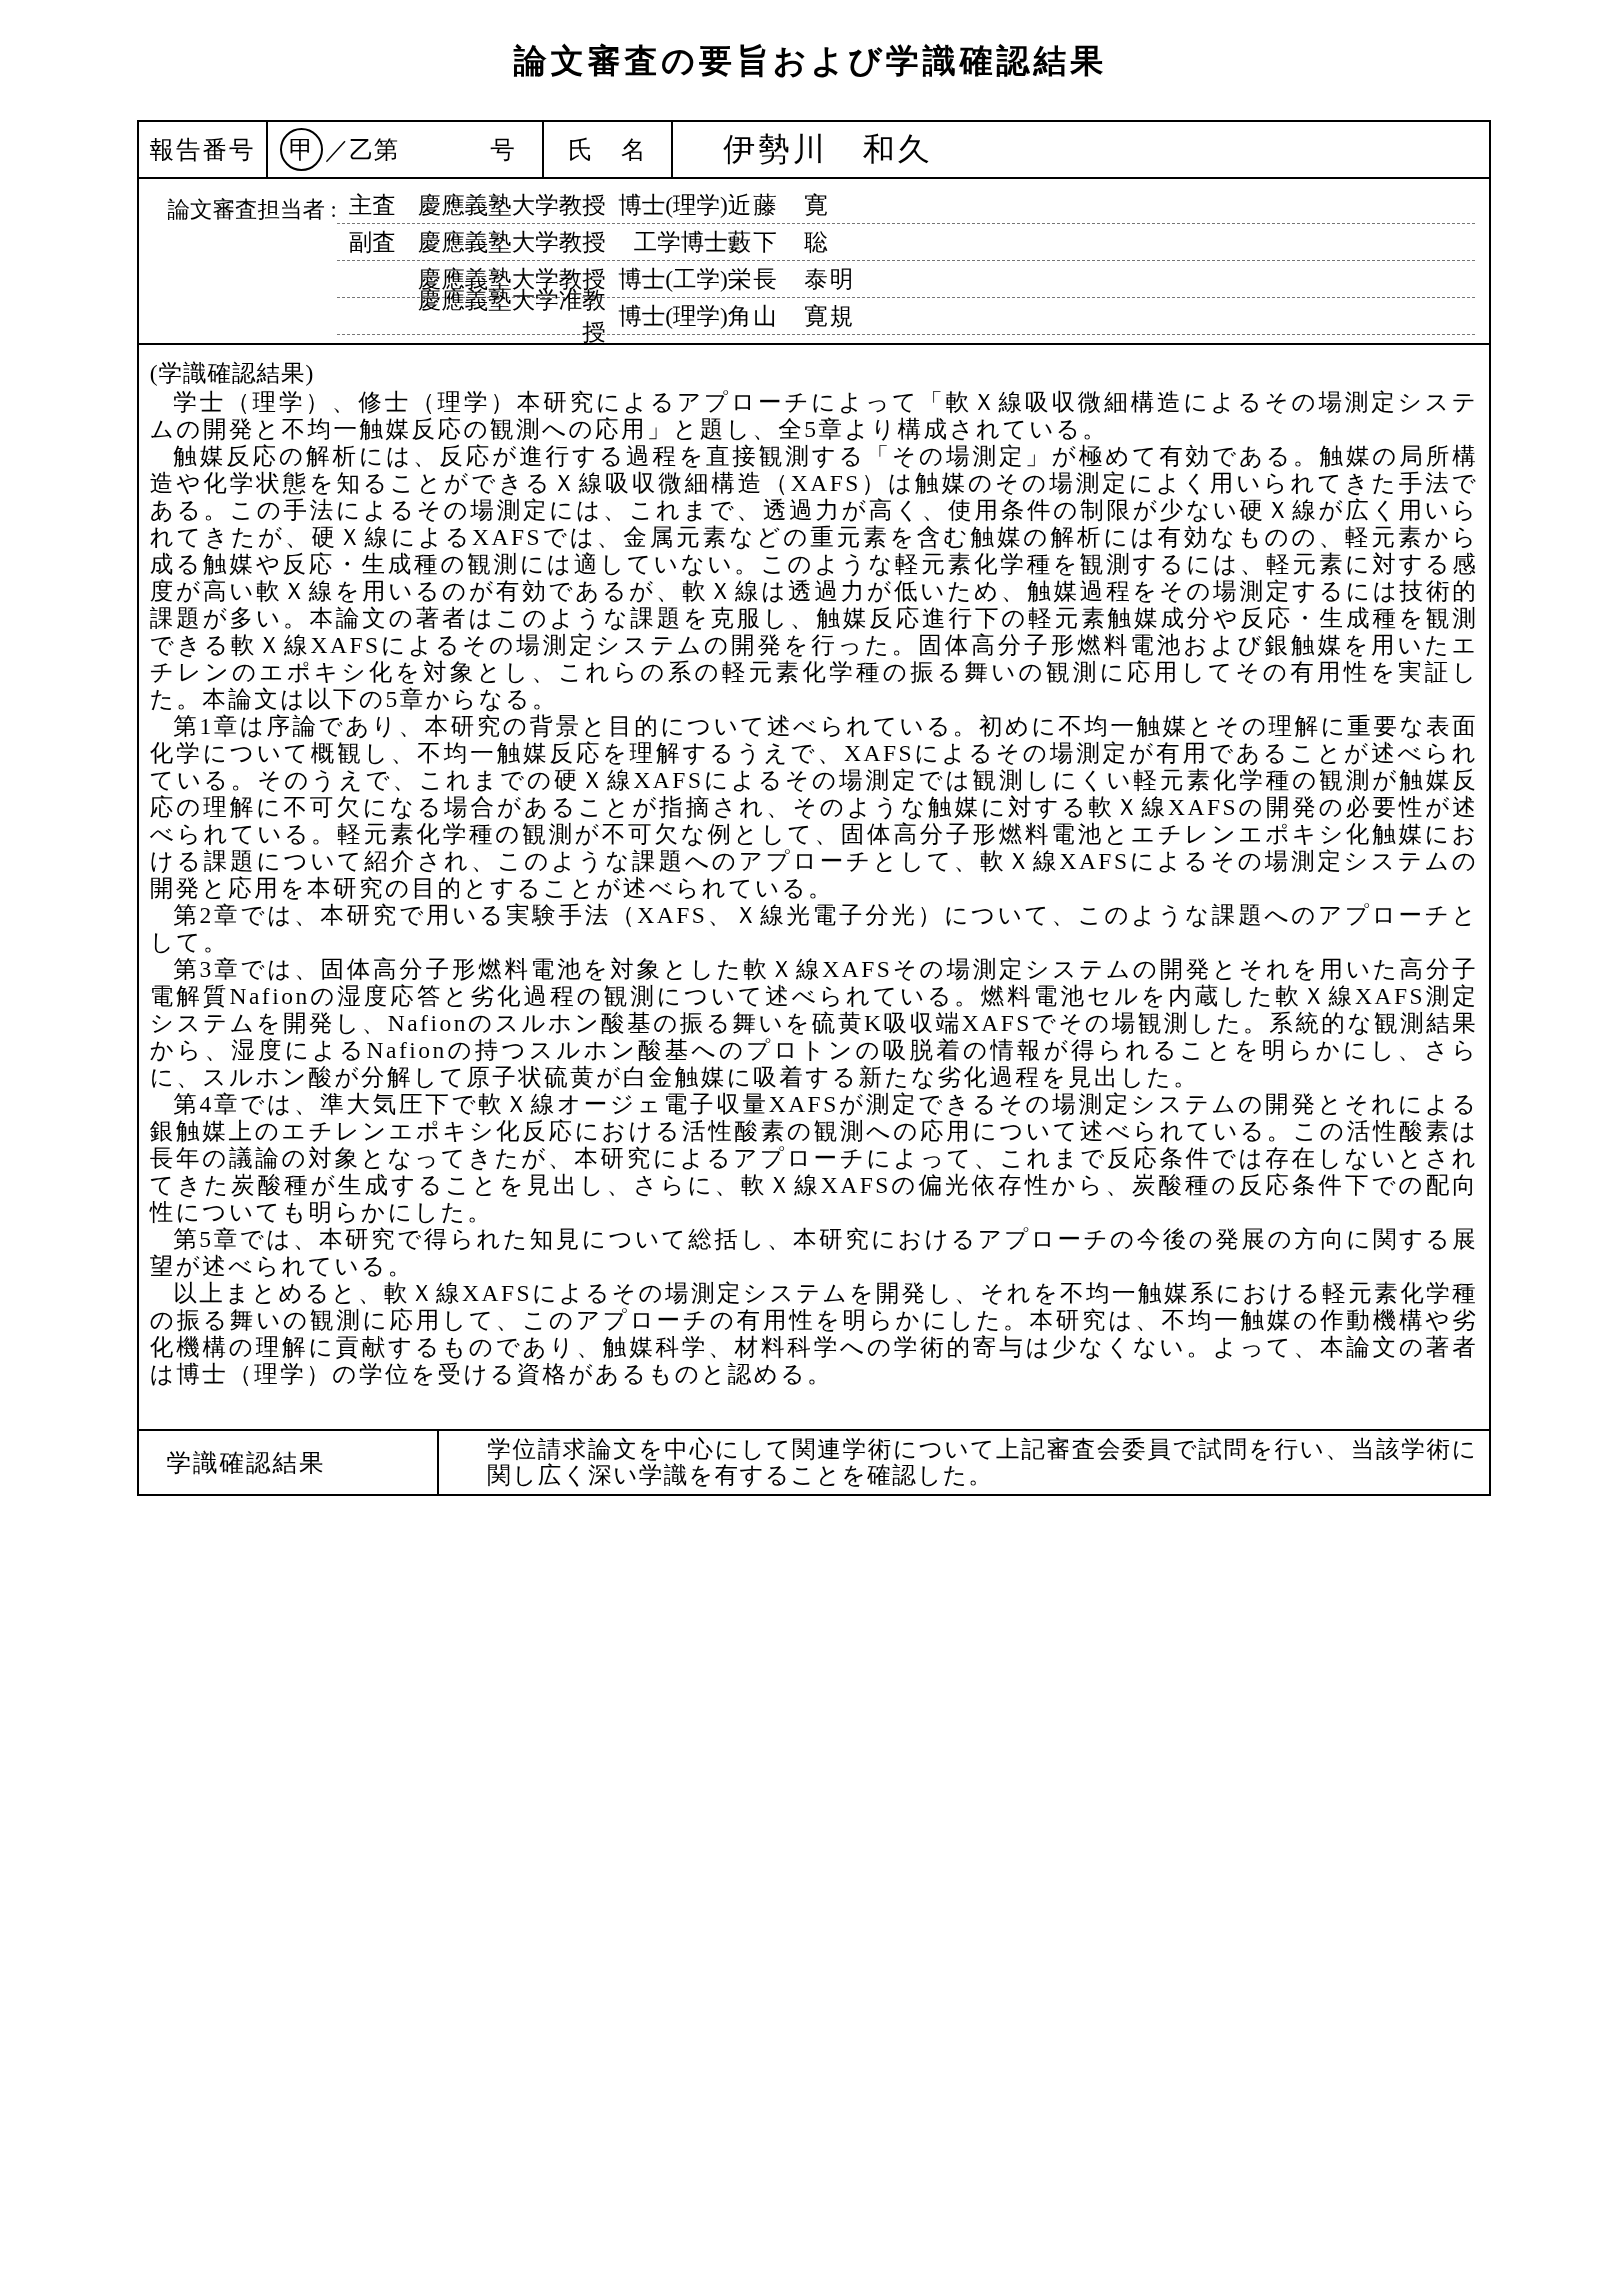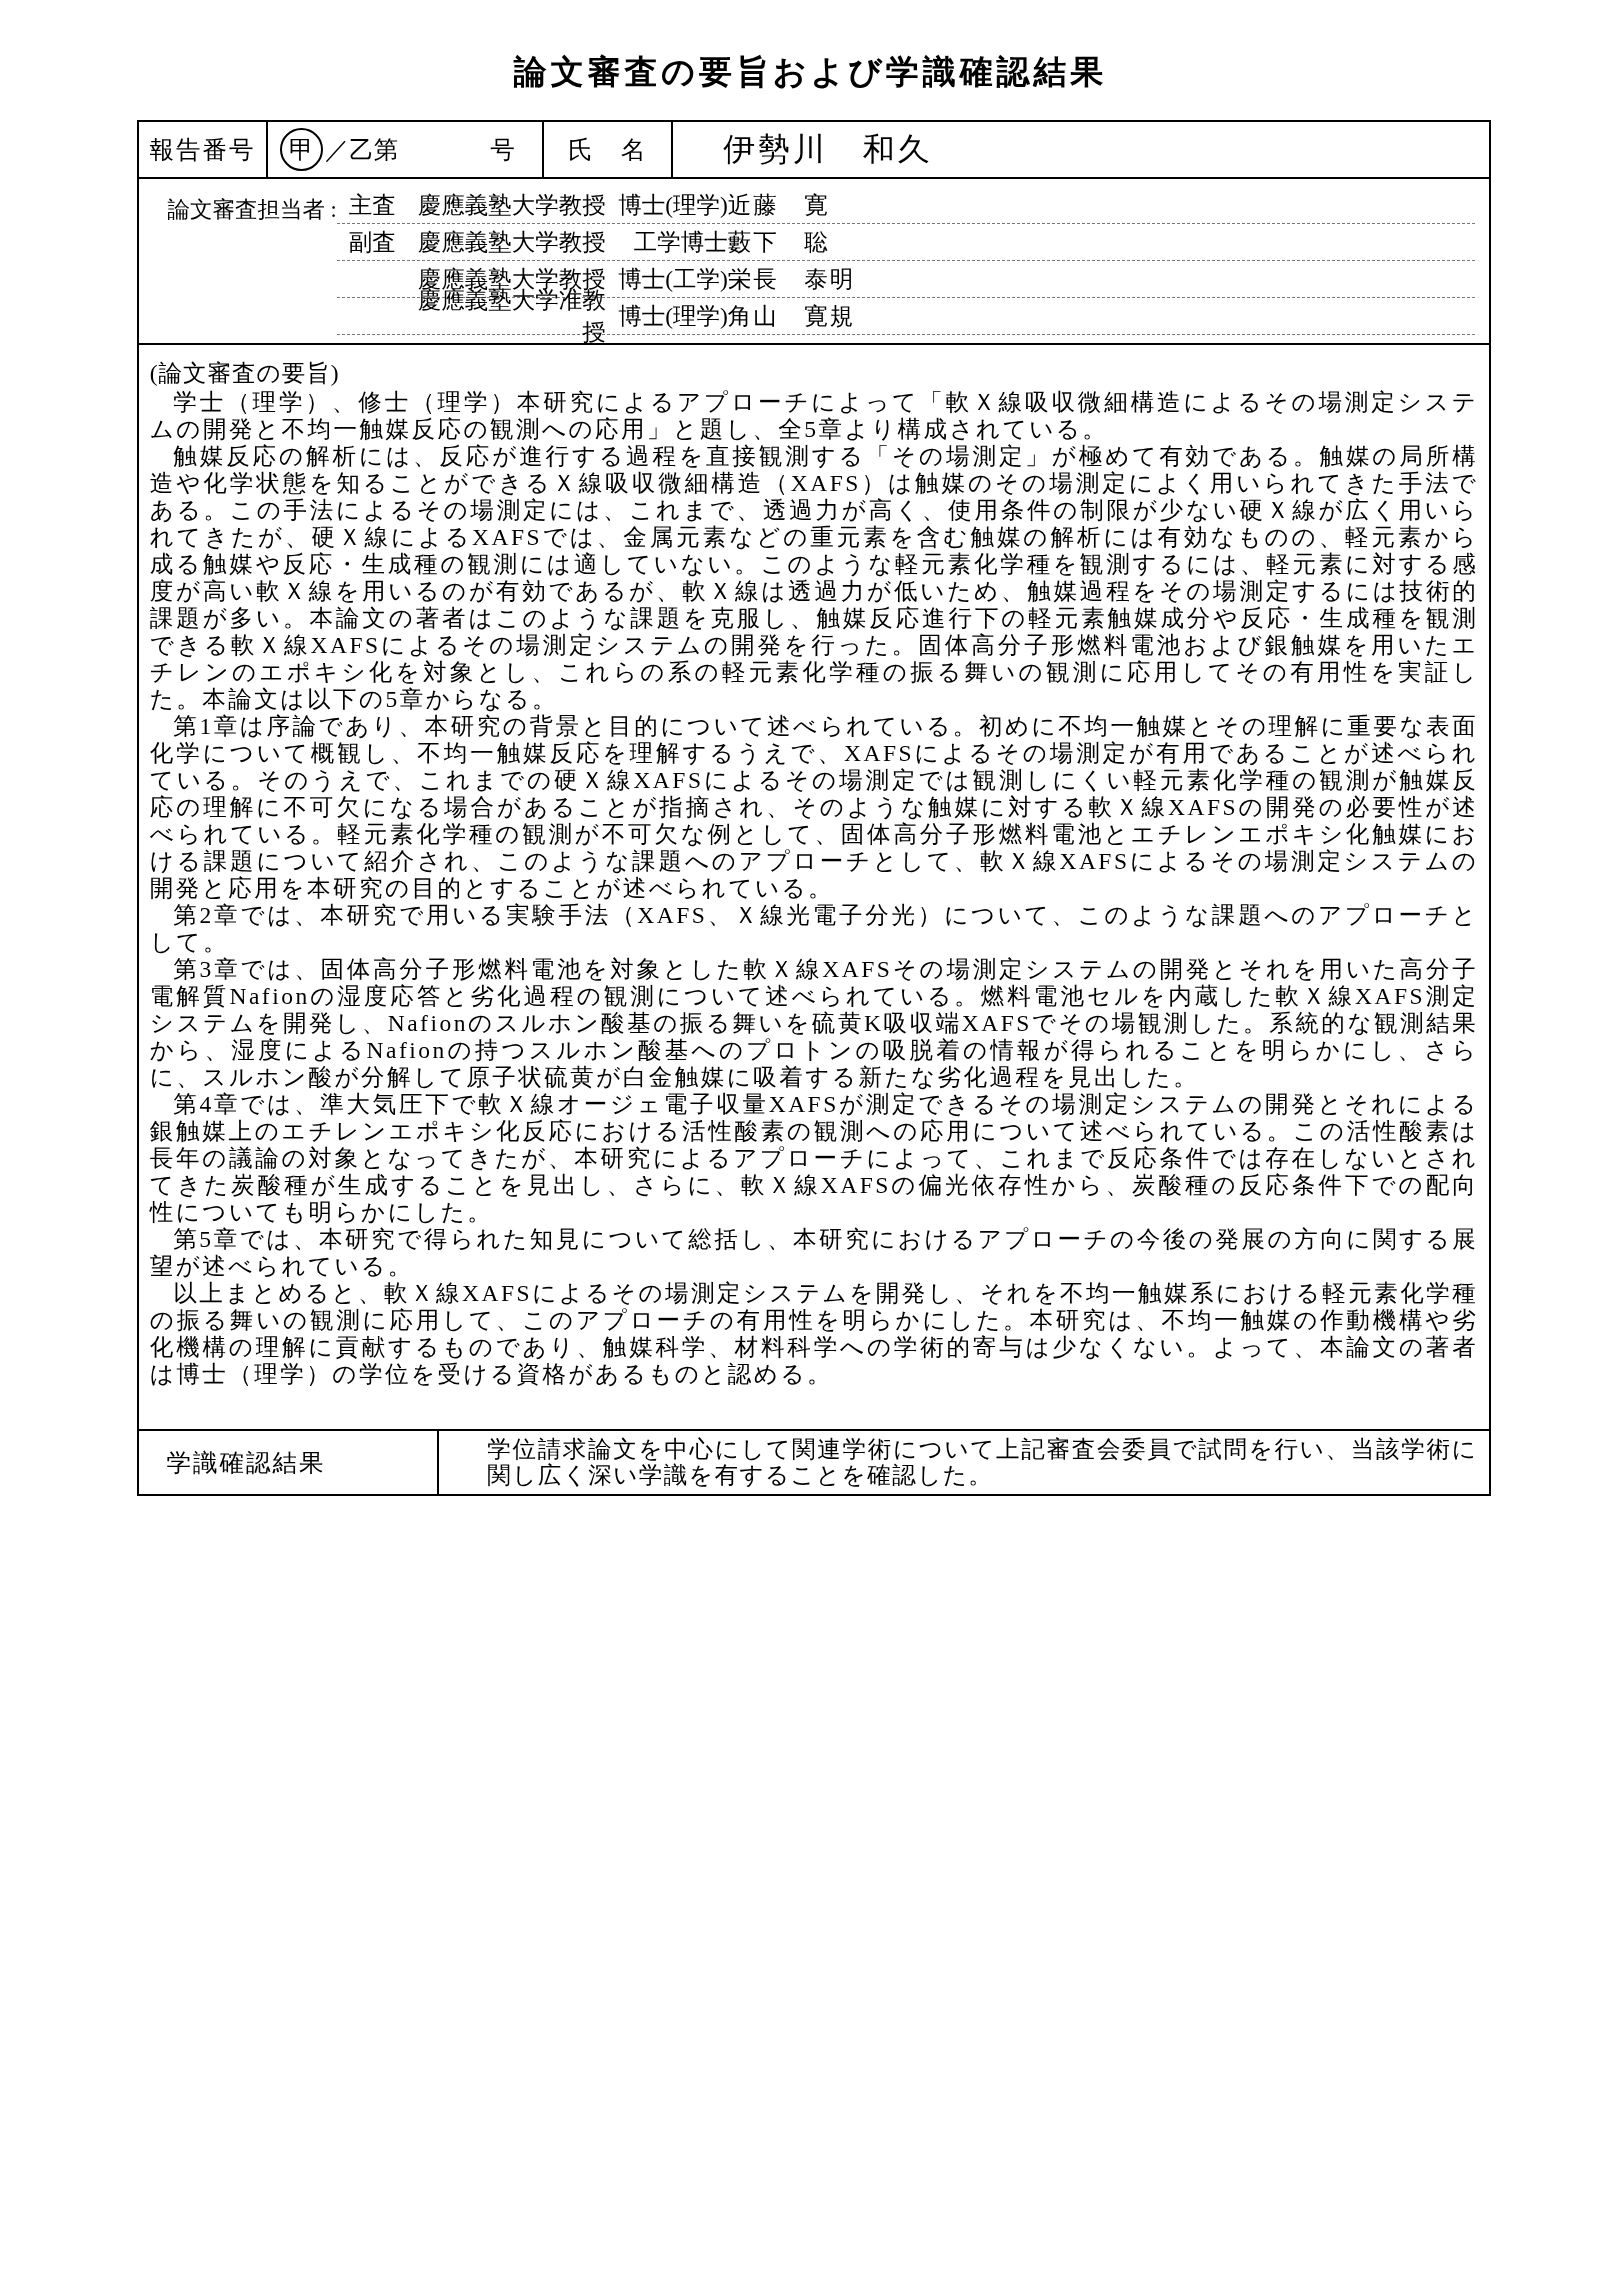--- a/index.html
+++ b/index.html
@@ -2,21 +2,21 @@
 <html lang="ja"><head>
 <meta charset="utf-8">
 <style>
   html,body{margin:0;padding:0;}
   body{
     width:1621px;height:2293px;background:#ffffff;color:#000;
     font-family:"Liberation Serif","DejaVu Serif",serif;
   }
   .page{position:relative;width:1621px;height:2293px;overflow:hidden;background:#ffffff;}
   .title{
-    position:absolute;top:50px;left:0;width:100%;text-align:center;
+    position:absolute;top:39px;left:0;width:100%;text-align:center;
     font-size:33px;font-weight:700;letter-spacing:3.9px;
   }
   .doc{position:absolute;top:120px;left:137px;width:1350px;border:2px solid #000;background:#fff;}
 
   
   .row1{display:flex;height:55px;border-bottom:2px solid #000;text-align:center;}
   .cell{display:flex;align-items:center;font-size:24.5px;}
   .c1{width:127px;justify-content:center;border-right:2px solid #000;letter-spacing:2px;}
   .c2{width:235px;border-right:2px solid #000;padding:0 27.4px 0 11.8px;}
   .kou{
@@ -110,21 +110,21 @@
           <div class="reviewer-row">
             <span class="rv-role"></span>
             <span class="rv-aff">慶應義塾大学准教授</span>
             <span class="rv-degree">博士(理学)</span>
             <span class="rv-name">角山　寛規</span>
           </div>
         </div>
     </div>
 
     <div class="body-box">
-      <div class="body-heading">(論文審査の要旨)</div>
+      <div class="body-heading">(学識確認結果)</div>
       <div>
 
           <p class="body-par">学士（理学）、修士（理学）本研究によるアプローチによって「軟Ｘ線吸収微細構造によるその場測定システムの開発と不均一触媒反応の観測への応用」と題し、全5章より構成されている。</p>
 
           <p class="body-par">触媒反応の解析には、反応が進行する過程を直接観測する「その場測定」が極めて有効である。触媒の局所構造や化学状態を知ることができるＸ線吸収微細構造（XAFS）は触媒のその場測定によく用いられてきた手法である。この手法によるその場測定には、これまで、透過力が高く、使用条件の制限が少ない硬Ｘ線が広く用いられてきたが、硬Ｘ線によるXAFSでは、金属元素などの重元素を含む触媒の解析には有効なものの、軽元素から成る触媒や反応・生成種の観測には適していない。このような軽元素化学種を観測するには、軽元素に対する感度が高い軟Ｘ線を用いるのが有効であるが、軟Ｘ線は透過力が低いため、触媒過程をその場測定するには技術的課題が多い。本論文の著者はこのような課題を克服し、触媒反応進行下の軽元素触媒成分や反応・生成種を観測できる軟Ｘ線XAFSによるその場測定システムの開発を行った。固体高分子形燃料電池および銀触媒を用いたエチレンのエポキシ化を対象とし、これらの系の軽元素化学種の振る舞いの観測に応用してその有用性を実証した。本論文は以下の5章からなる。</p>
 
           <p class="body-par">第1章は序論であり、本研究の背景と目的について述べられている。初めに不均一触媒とその理解に重要な表面化学について概観し、不均一触媒反応を理解するうえで、XAFSによるその場測定が有用であることが述べられている。そのうえで、これまでの硬Ｘ線XAFSによるその場測定では観測しにくい軽元素化学種の観測が触媒反応の理解に不可欠になる場合があることが指摘され、そのような触媒に対する軟Ｘ線XAFSの開発の必要性が述べられている。軽元素化学種の観測が不可欠な例として、固体高分子形燃料電池とエチレンエポキシ化触媒における課題について紹介され、このような課題へのアプローチとして、軟Ｘ線XAFSによるその場測定システムの開発と応用を本研究の目的とすることが述べられている。</p>
 
           <p class="body-par">第2章では、本研究で用いる実験手法（XAFS、Ｘ線光電子分光）について、このような課題へのアプローチとして。</p>
 

